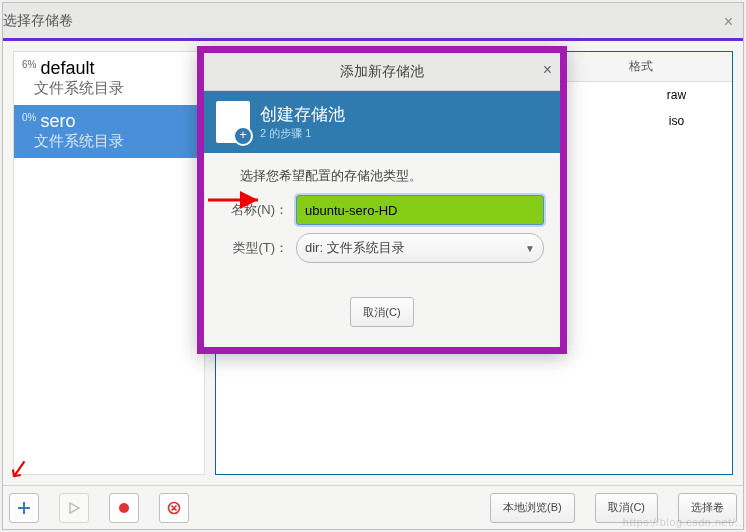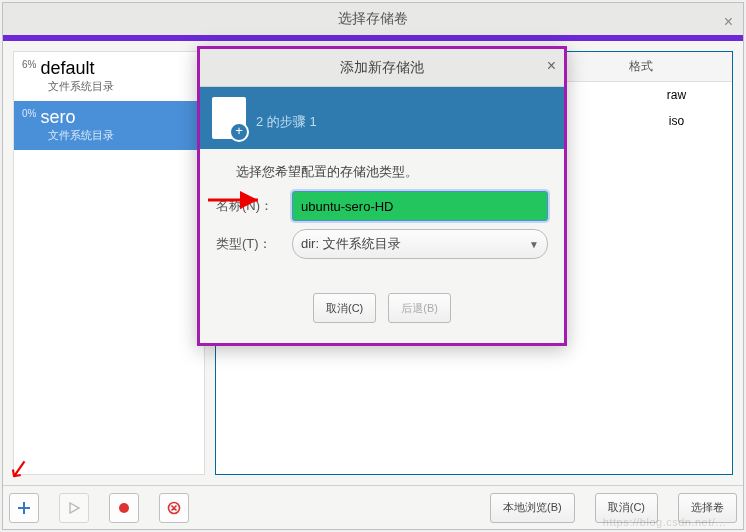--- a/index.html
+++ b/index.html
@@ -1,72 +1,72 @@
 <!DOCTYPE html>
 <html><head>
 <meta charset="utf-8">
 <style>
 * { box-sizing: border-box; margin: 0; padding: 0; font-family: sans-serif; }
 body { background: #f0f0f0; width: 746px; height: 532px; overflow: hidden; position: relative; }
 
 .main-window { position: absolute; inset: 2px; background: #f5f5f4; border: 1px solid #c0c0c0; display: flex; flex-direction: column; }
-.main-titlebar { height: 38px; background: #e8e8e7; border-bottom: 6px solid #6d28d9; display: flex; align-items: center; justify-content: center; position: relative; font-size: 14px; color: #555; }
+.main-titlebar { height: 38px; background: #e8e8e7; border-bottom: 3px solid #6d28d9; display: flex; align-items: center; justify-content: flex-start; position: relative; font-size: 14px; color: #555; }
 .main-close { position: absolute; right: 10px; top: 10px; font-size: 16px; color: #888; cursor: pointer; }
 
 .main-body { flex: 1; display: flex; padding: 10px; gap: 10px; }
 .sidebar { width: 192px; background: #fff; border: 1px solid #ddd; display: flex; flex-direction: column; }
 .pool-list { flex: 1; }
 .pool-item { padding: 6px 8px; font-size: 13px; border-bottom: 1px solid transparent; }
 .pool-item .pct { font-size: 10px; color: #666; float: left; margin-right: 4px; margin-top: 1px; }
 .pool-item .name { font-size: 18px; }
-.pool-item .sub { font-size: 11px; color: #666; margin-left: 26px; }
+.pool-item .sub { font-size: 15px; color: #666; margin-left: 12px; }
 .pool-item.selected { background: #4a90d9; color: #fff; }
 .pool-item.selected .sub, .pool-item.selected .pct { color: #d8e8f8; }
 
 .content { flex: 1; background: #fff; border: 1px solid #0369a1; position: relative; }
 .vol-table { width: 100%; font-size: 12px; border-collapse: collapse; }
 .vol-table th { text-align: left; padding: 6px 8px; border-bottom: 1px solid #e0e0e0; background: #f5f5f5; color: #555; font-weight: normal; }
 .vol-table th.sorted { background: #eaeaea; }
 .vol-table th .arrow { font-size: 9px; color: #888; margin-left: 2px; }
 .vol-table td { padding: 6px 8px; text-align: center; }
 
 .bottom-bar { height: 44px; border-top: 1px solid #d0d0d0; display: flex; align-items: center; padding: 0 6px; gap: 20px; }
 .icon-btn { width: 30px; height: 30px; border: 1px solid #c0c0c0; background: #fdfdfd; border-radius: 3px; display: inline-flex; align-items: center; justify-content: center; cursor: pointer; }
 .icon-btn.disabled { opacity: 0.55; }
 .spacer { flex: 1; }
 .btn { height: 30px; border: 1px solid #bbb; background: linear-gradient(#fdfdfd,#efefef); border-radius: 3px; padding: 0 12px; font-size: 11px; color: #444; cursor: pointer; }
 
 .arrow-annot { position: absolute; left: 8px; bottom: 48px; color: #e00; font-size: 26px; pointer-events: none; }
 .arrow-annot::before { content: "↙"; display:block; transform: rotate(-10deg); }
 
 
-.modal { position: absolute; left: 197px; top: 46px; width: 370px; background: #f5f5f4; border: 3px solid #a21caf; box-shadow: 0 4px 18px rgba(0,0,0,0.25); }
+.modal { position: absolute; left: 197px; top: 46px; width: 370px; background: #f5f5f4; border: 7px solid #a21caf; box-shadow: 0 4px 18px rgba(0,0,0,0.25); }
 .modal-titlebar { height: 38px; display: flex; align-items: center; justify-content: center; position: relative; font-size: 14px; color: #444; background: #e8e8e7; border-bottom: 1px solid #d0d0d0; }
 .modal-close { position: absolute; right: 8px; top: 8px; font-size: 16px; color: #666; cursor: pointer; }
 .modal-banner { background: #2f7bb0; color: #fff; display: flex; align-items: center; padding: 10px 12px; gap: 10px; }
 .banner-icon { width: 34px; height: 42px; background: #fff; border-radius: 2px; position: relative; }
 .banner-icon::after { content: "+"; position: absolute; right: -3px; bottom: -3px; width: 16px; height: 16px; background: #2f7bb0; border: 2px solid #fff; border-radius: 50%; color: #fff; font-size: 13px; line-height: 14px; text-align: center; }
 .banner-title { font-size: 17px; }
-.banner-sub { font-size: 13px; color: #bcdcf0; margin-top: 7px; }
+.banner-sub { font-size: 11px; color: #bcdcf0; margin-top: 0; }
 
 .modal-content { padding: 14px 16px 8px; font-size: 13px; color: #444; }
 .form-row { display: flex; align-items: center; margin: 8px 0; gap: 8px; }
-.form-label { width: 68px; text-align: left; color: #555; }
-.text-input { flex: 1; height: 30px; border: 1px solid #bbb; border-radius: 3px; padding: 0 8px; font-size: 13px; background: #22c55e; }
+.form-label { width: 68px; text-align: right; color: #555; }
+.text-input { flex: 1; height: 30px; border: 1px solid #bbb; border-radius: 3px; padding: 0 8px; font-size: 13px; background: #84cc16; }
 .text-input.focused { border-color: #4a90d9; box-shadow: 0 0 0 2px rgba(74,144,217,0.3); }
 .combo { flex: 1; height: 30px; border: 1px solid #bbb; border-radius: 14px; background: linear-gradient(#fdfdfd,#efefef); display: flex; align-items: center; padding: 0 8px; justify-content: space-between; font-size: 13px; cursor: pointer; }
 .combo .caret { font-size: 10px; color: #666; }
 
 .modal-actions { display: flex; justify-content: center; gap: 12px; padding: 18px 0 20px; }
 .btn.disabled { color: #aaa; }
 
 .red-arrow { position: absolute; left: 206px; top: 188px; pointer-events: none; }
 .red-arrow svg { display: block; }
 
-.watermark { position: absolute; right: 20px; bottom: 4px; font-size: 11px; color: rgba(0,0,0,0.15); letter-spacing: 0.5px; }
+.watermark { position: absolute; right: 0; bottom: 4px; font-size: 11px; color: rgba(0,0,0,0.15); letter-spacing: 0.5px; }
 </style>
 </head>
 <body>
 
 <div class="main-window">
   <div class="main-titlebar">
     <span>选择存储卷</span>
     <span class="main-close">×</span>
   </div>
 
@@ -143,40 +143,40 @@
 <div class="arrow-annot"></div>
 
 <div class="modal">
   <div class="modal-titlebar">
     <span>添加新存储池</span>
     <span class="modal-close">×</span>
   </div>
   <div class="modal-banner">
     <div class="banner-icon"></div>
     <div>
+      <div class="banner-title">创建存储池</div>
       <div class="banner-sub">2 的步骤 1</div>
     </div>
   </div>
   <div class="modal-content">
     <div style="margin-bottom:10px;margin-left:20px;">选择您希望配置的存储池类型。</div>
     <div class="form-row">
       <div class="form-label">名称(N)：</div>
       <input class="text-input focused" value="ubuntu-sero-HD" style="">
     </div>
     <div class="form-row">
       <div class="form-label">类型(T)：</div>
       <div class="combo">
         <span>dir: 文件系统目录</span>
         <span class="caret">▼</span>
       </div>
     </div>
   </div>
   <div class="modal-actions">
     <button class="btn">取消(C)</button>
-    <button class="btn disabled">后退(B)</button>
   </div>
 </div>
 
 <div class="red-arrow">
   <svg width="60" height="24">
       <defs>
         <marker id="ah" markerWidth="8" markerHeight="8" refX="6" refY="3" orient="auto">
           <path d="M0,0 L6,3 L0,6 z" fill="#e00"></path>
         </marker>
       </defs>

